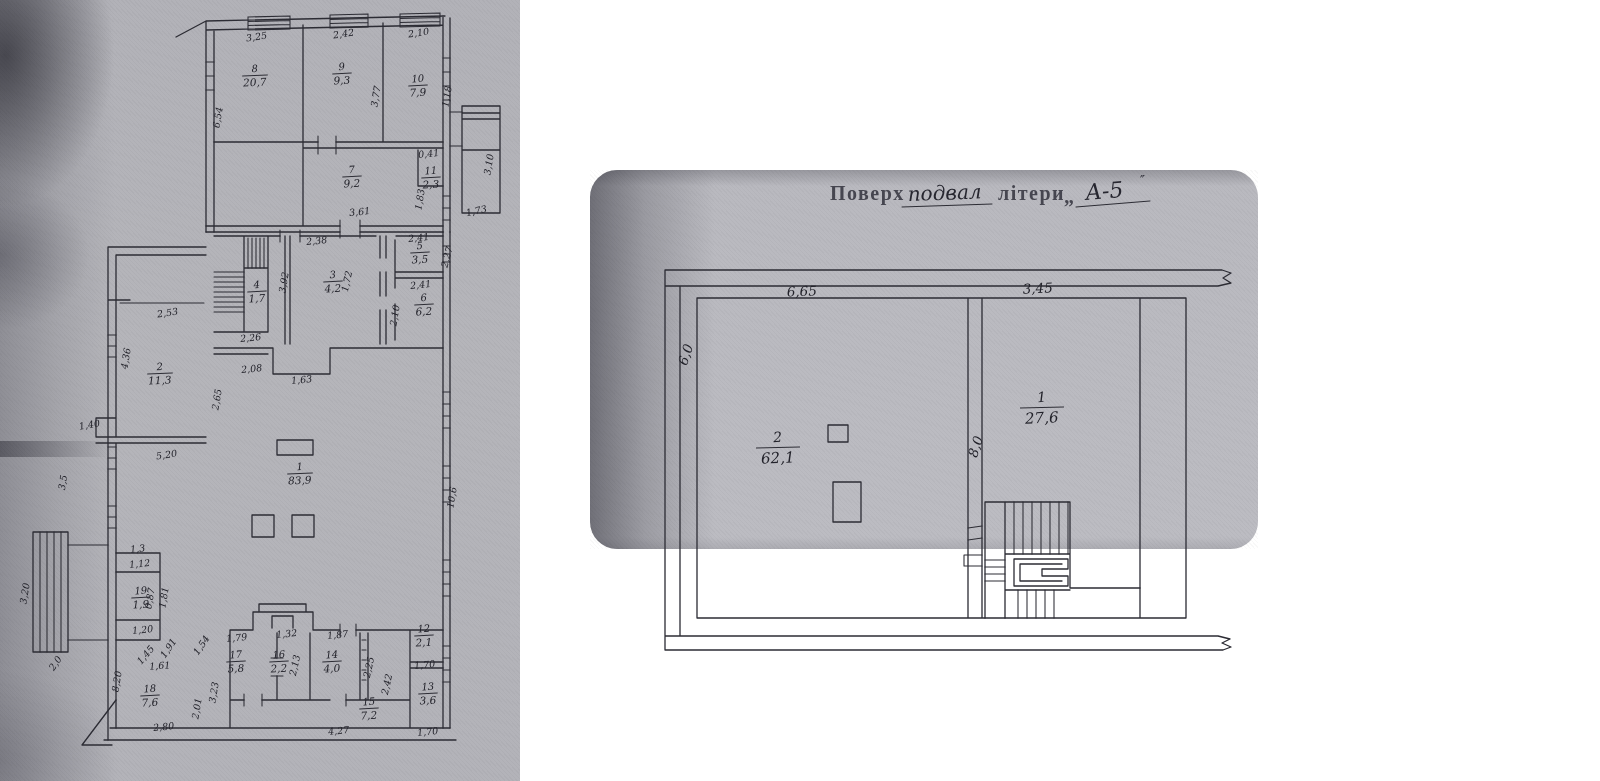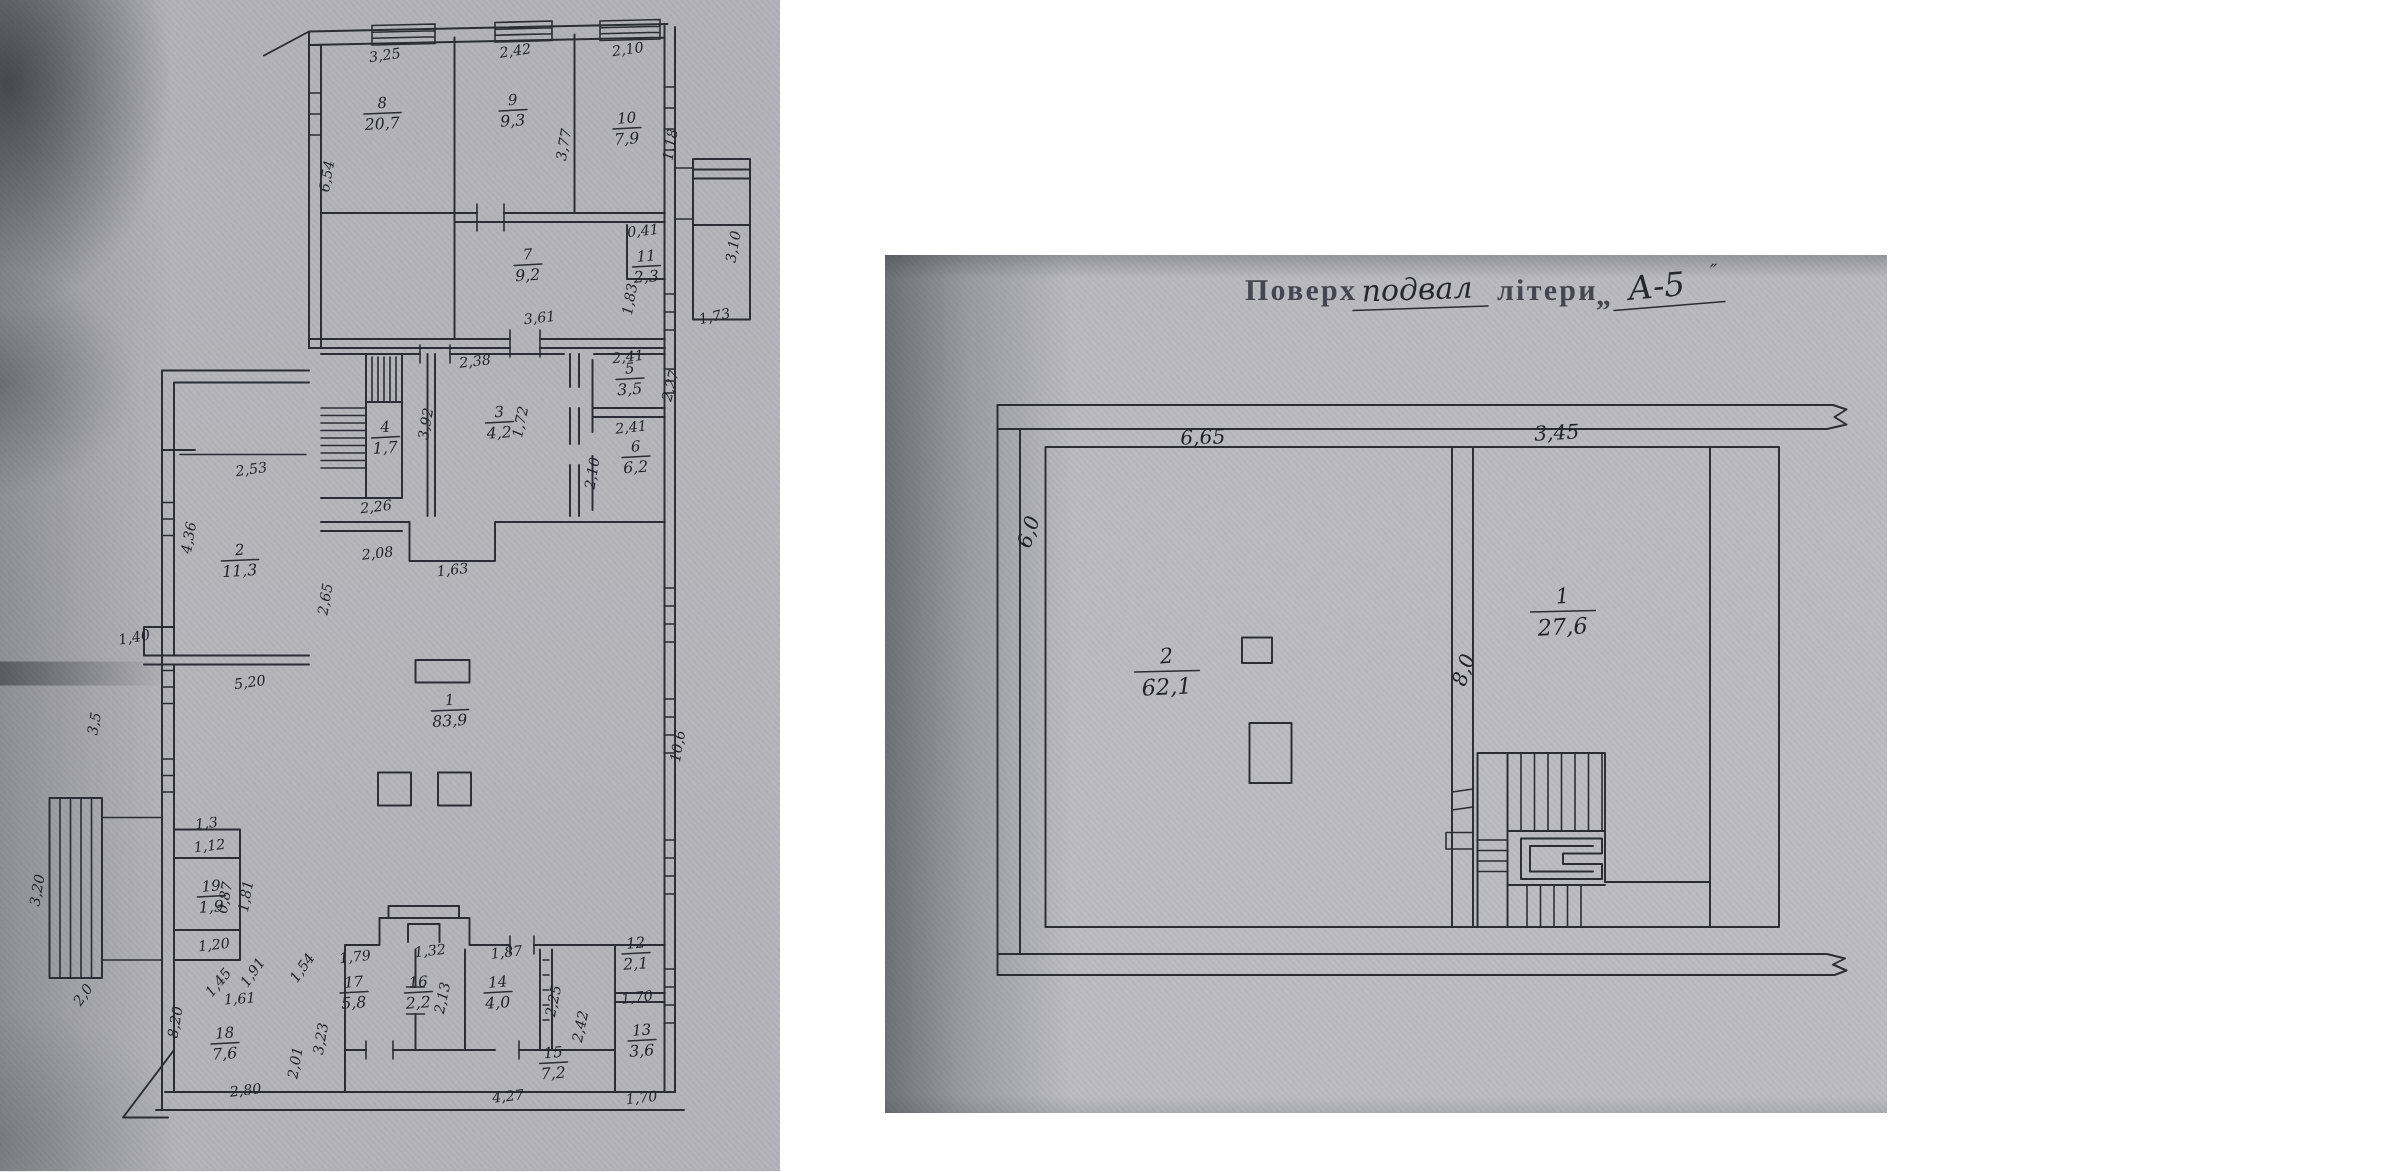--- a/index.html
+++ b/index.html
@@ -6,26 +6,26 @@
   #canvas{position:relative;width:1600px;height:781px;background:#ffffff;overflow:hidden;
           font-family:"DejaVu Serif",serif;}
   
   .scan-left{position:absolute;left:0;top:0;width:520px;height:781px;
     background:
       radial-gradient(150px 210px at 6px 55px,  rgba(25,25,33,.60), rgba(25,25,33,0) 72%),
       radial-gradient(120px 100px at 0px 255px, rgba(35,35,46,.30), rgba(35,35,46,0) 75%),
       radial-gradient(160px 120px at 0px 760px, rgba(35,35,46,.18), rgba(35,35,46,0) 75%),
       linear-gradient(90deg, rgba(55,55,66,.30), rgba(55,55,66,.12) 60px, rgba(55,55,66,0) 115px),
       linear-gradient(180deg,#b2b2b8 0%,#b5b5ba 45%,#b3b3b9 100%);}
-  .scan-right{position:absolute;left:590px;top:170px;width:668px;height:572px;
+  .scan-right{position:absolute;left:590px;top:170px;width:668px;height:379px;
     background:
       linear-gradient(90deg, rgba(30,30,40,.48), rgba(30,30,40,.20) 55px, rgba(30,30,40,0) 125px),
       linear-gradient(180deg, rgba(30,30,40,.22), rgba(30,30,40,0) 16px),
       linear-gradient(0deg,   rgba(30,30,40,.10), rgba(30,30,40,0) 12px),
-      linear-gradient(180deg,#b9b9bf,#bcbcc2);}
+      linear-gradient(180deg,#b9b9bf,#bcbcc2); border-radius: 27px;}
   .streak{position:absolute;left:0;top:441px;width:112px;height:16px;pointer-events:none;
     background:linear-gradient(90deg,rgba(15,15,25,.40),rgba(15,15,25,.14) 65%,rgba(15,15,25,0));}
   .noise{position:absolute;inset:0;pointer-events:none;
     background:repeating-linear-gradient(47deg,rgba(0,0,0,.028) 0 1px,transparent 1px 3px);}
   svg{position:absolute;left:0;top:0;}
   
   .ink {stroke:#2c2c34;stroke-width:1.3;fill:none;stroke-linecap:round;stroke-linejoin:round;}
   .ink2{stroke:#2c2c34;stroke-width:1.05;fill:none;stroke-linecap:round;}
   .thin{stroke-width:1;}
   

